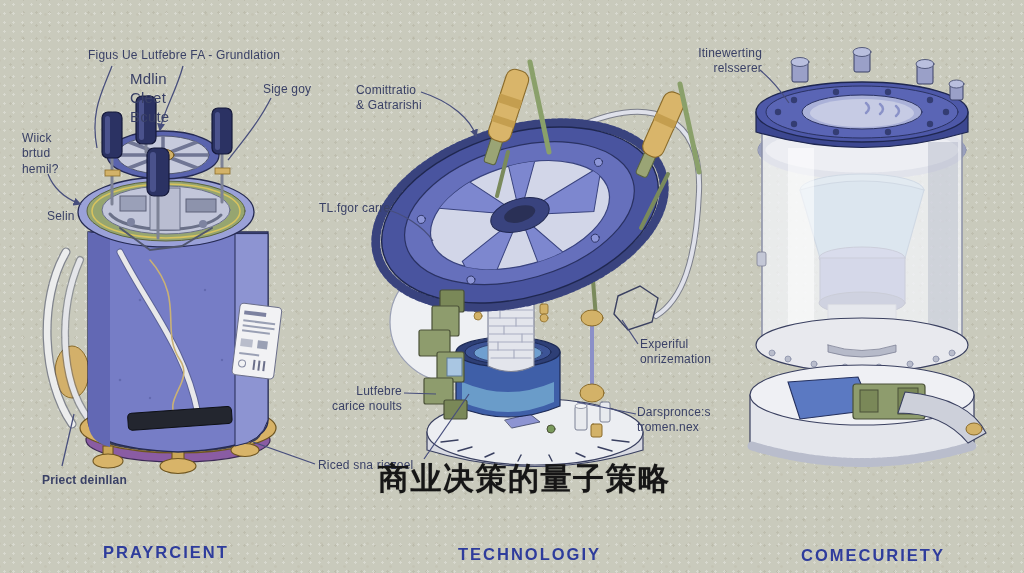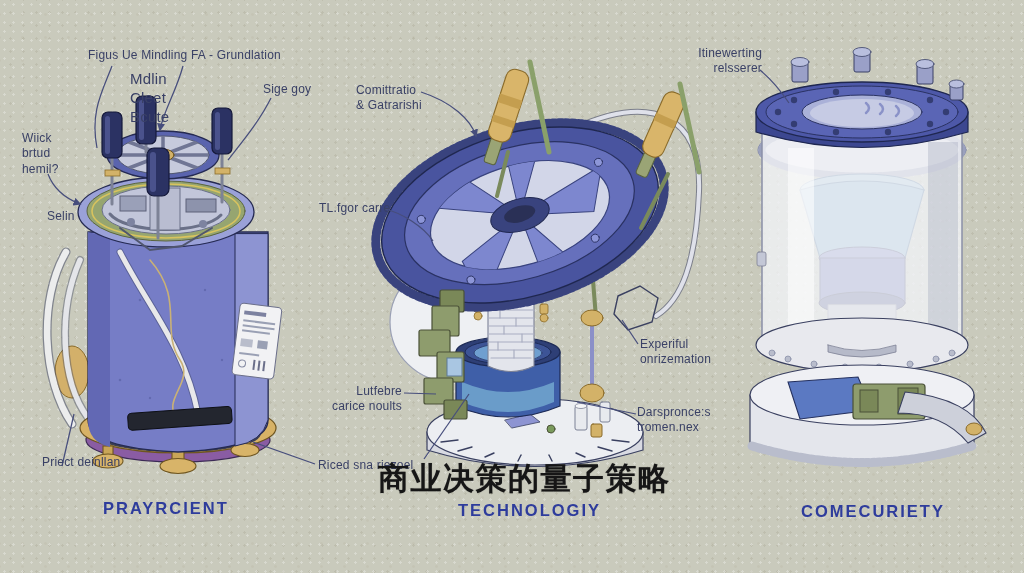--- a/index.html
+++ b/index.html
@@ -15,21 +15,21 @@
     font-family:"Liberation Sans",sans-serif;
   }
   svg.art{position:absolute;left:0;top:0;}
   .callout{
     position:absolute;font-size:12px;line-height:1.28;color:#3a4166;
     white-space:pre-line;letter-spacing:.2px;
   }
   .callout.small{font-size:15px;line-height:1.25;}
   .title{
     position:absolute;font-size:16.5px;font-weight:bold;color:#2e3c9c;
-    letter-spacing:2px;white-space:nowrap;
+    letter-spacing:2px;white-space:nowrap;margin-top:44px;
   }
   .caption{
     position:absolute;font-size:31px;font-weight:bold;color:#161616;
     letter-spacing:1.5px;white-space:nowrap;
     font-family:"DejaVu Sans","Liberation Sans",sans-serif;
     text-shadow:0 0 1px rgba(0,0,0,.35);
   }
 </style>
 </head>
 <body>
@@ -362,30 +362,30 @@
     <path d="M424,459 L469,394"></path>
     <path d="M421,92 C452,102 471,120 476,136" marker-end="url(#arr)"></path>
     <path d="M385,209 C402,213 424,227 433,241"></path>
     <path d="M404,393 L436,394"></path>
     <path d="M638,344 L622,320"></path>
     <path d="M636,414 L577,402"></path>
     <path d="M760,70 C772,80 781,91 789,103"></path>
   </g>
 </svg>
 
-<div class="callout" style="left:88px;top:48px;">Figus Ue Mindling FA - Grundlation</div>
+<div class="callout" style="left:88px;top:48px;">Figus Ue Lutfebre FA - Grundlation</div>
 <div class="callout small" style="left:130px;top:70px;text-align:center;width:30px;">Mdlin
 Cleet
 Bcute</div>
 <div class="callout" style="left:263px;top:82px;">Sige goy</div>
 <div class="callout" style="left:22px;top:131px;text-align:left;width:58px;">Wiick
 brtud
 hemil?</div>
 <div class="callout" style="left:47px;top:209px;">Selin</div>
-<div class="callout" style="left:42px;top:455px;">Priect deinllan</div>
+<div class="callout" style="left:42px;top:473px;font-weight:bold;">Priect deinllan</div>
 <div class="callout" style="left:318px;top:458px;">Riced sna riezoel</div>
 
 <div class="callout" style="left:356px;top:83px;">Comittratio
 &amp; Gatrarishi</div>
 <div class="callout" style="left:319px;top:201px;">TL.fgor carre</div>
 <div class="callout" style="left:322px;top:384px;text-align:right;width:80px;">Lutfebre
 carice noults</div>
 <div class="callout" style="left:640px;top:337px;">Experiful
 onrizemation</div>
 <div class="callout" style="left:637px;top:405px;">Darspronce:s

